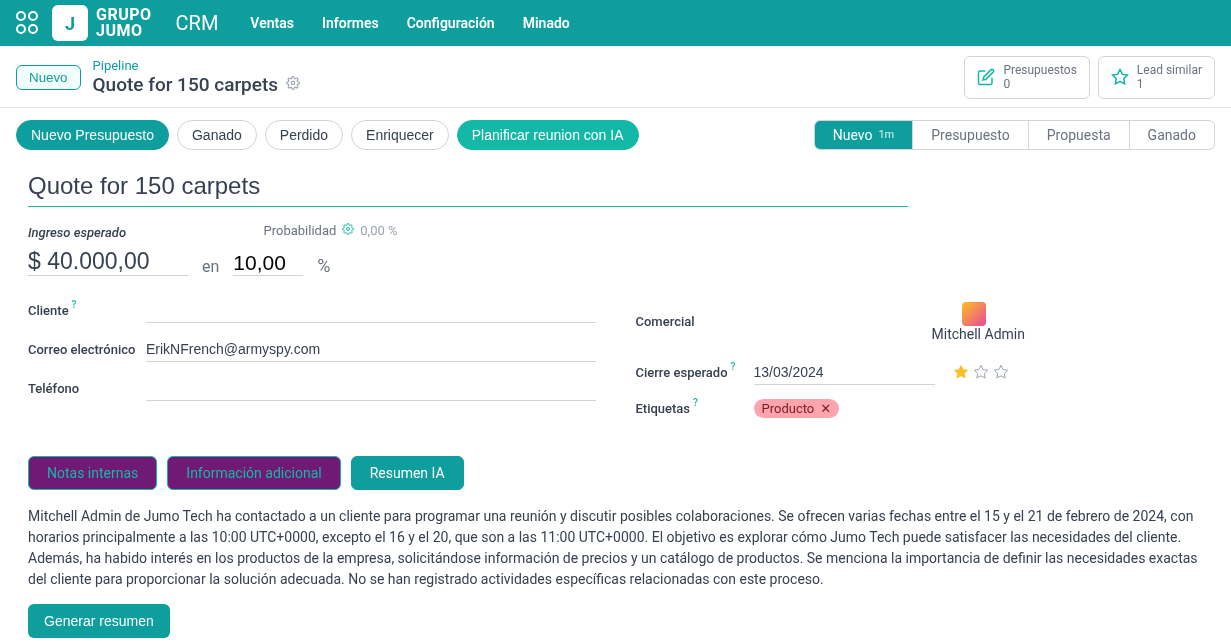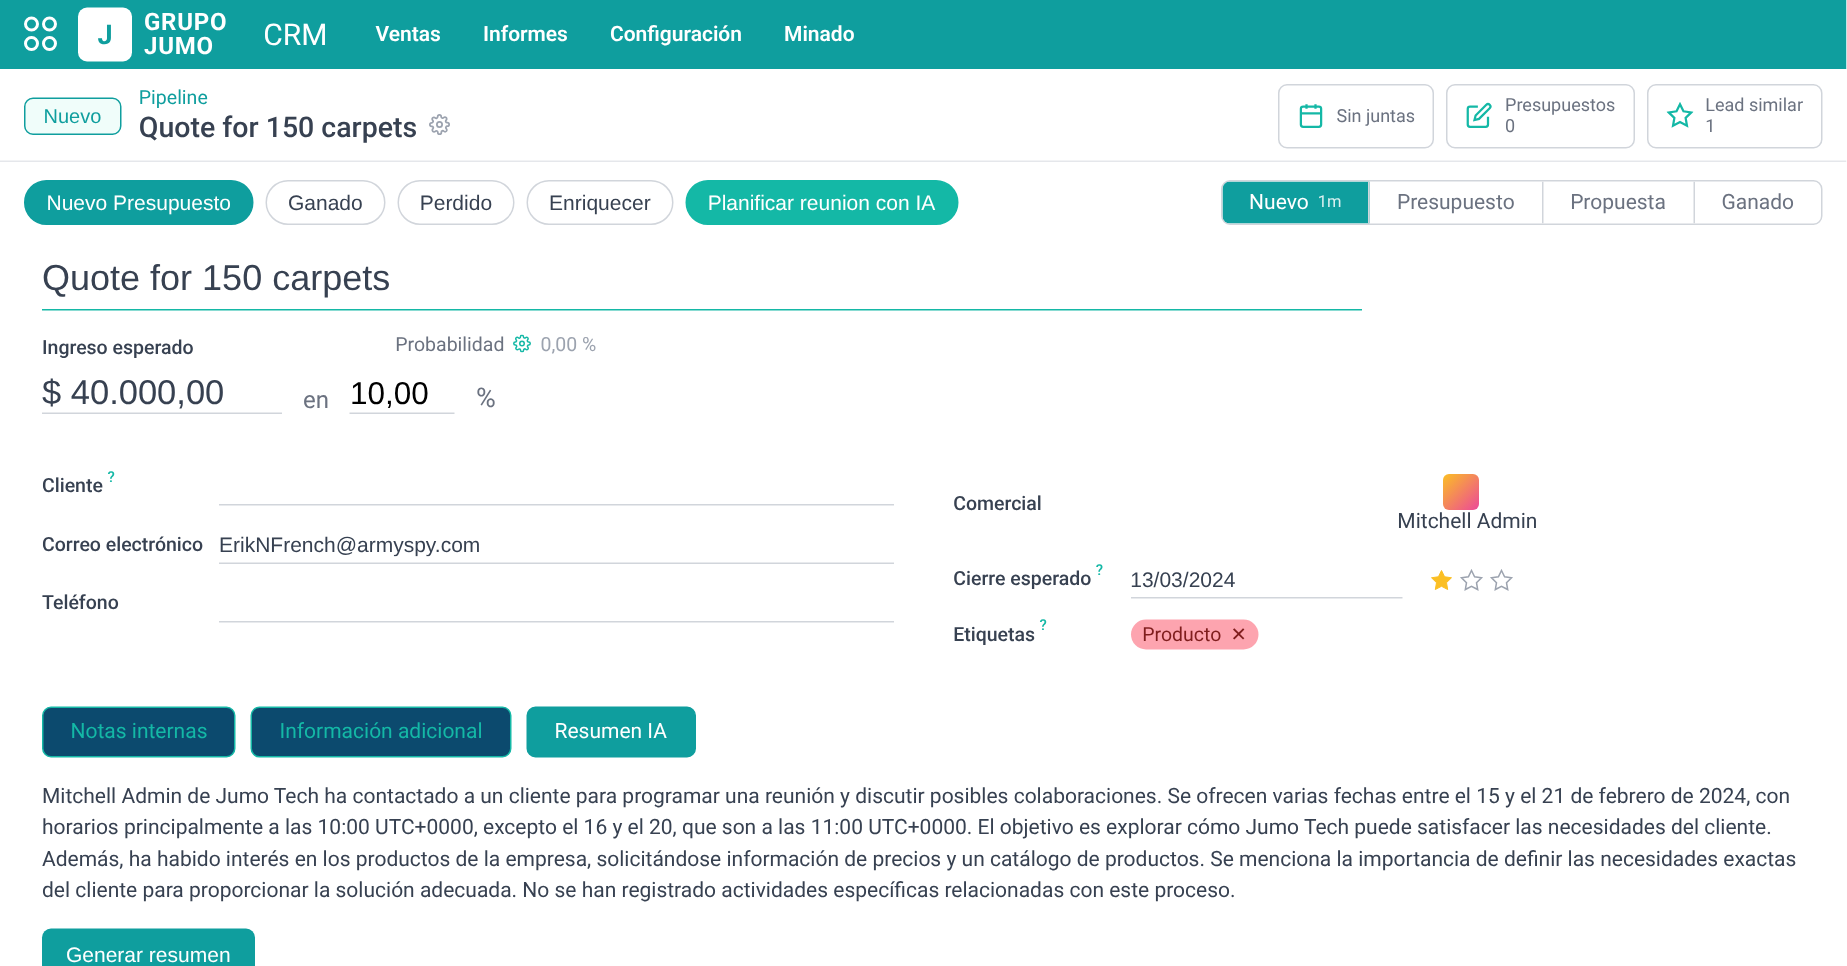--- a/index.html
+++ b/index.html
@@ -37,44 +37,44 @@
 .stages { display: flex; border: 1px solid #d1d5db; border-radius: 6px; overflow: hidden; }
 .stage { padding: 6px 18px; font-size: 14px; color: #6b7280; border-right: 1px solid #d1d5db; cursor: pointer; display: flex; align-items: center; gap: 6px; }
 .stage:last-child { border-right: none; }
 .stage.active { background: #0f9e9e; color: #fff; }
 .stage .dur { font-size: 11px; opacity: 0.85; }
 
 
 .sheet { padding: 4px 28px 20px; }
 .title-input { font-size: 24px; font-weight: 500; color: #374151; border: none; border-bottom: 1px solid #14b8a6; padding: 6px 0; width: 880px; outline: none; }
 .row { display: flex; align-items: baseline; margin-top: 18px; gap: 30px; }
-.field-label { font-size: 13px; color: #374151; font-weight: 500; width: auto; display: flex; align-items: center; gap: 4px; }
+.field-label { font-size: 13px; color: #374151; font-weight: 500; width: auto; display: flex; align-items: center; gap: 4px; font-style: italic; }
 .revenue { font-size: 23px; font-weight: 500; color: #374151; border: none; border-bottom: 1px solid #d1d5db; width: 160px; }
 .en { font-size: 16px; color: #6b7280; }
 .prob { font-size: 21px; font-weight: 500; border: none; border-bottom: 1px solid #d1d5db; width: 70px; }
 .pct { font-size: 18px; color: #6b7280; }
 .prob-label { font-size: 13px; color: #6b7280; display: flex; align-items: center; gap: 6px; }
 .prob-label .gearsm { color: #14b8a6; cursor: pointer; }
 
-.form-grid { display: flex; margin-top: 36px; gap: 40px; }
+.form-grid { display: flex; margin-top: 22px; gap: 40px; }
 .col { flex: 1; }
 .frow { display: flex; align-items: center; margin-bottom: 14px; }
 .frow .lbl { width: 118px; font-size: 13px; color: #374151; font-weight: 500; display: flex; gap: 3px; }
 .frow .val { flex: 1; border: none; border-bottom: 1px solid #d1d5db; padding: 4px 0; font-size: 14px; color: #374151; }
 .frow .lbl .hint { color: #14b8a6; font-size: 10px; position: relative; top: -4px; cursor: help; }
 .avatar { width: 24px; height: 24px; border-radius: 4px; background: linear-gradient(135deg,#fbbf24,#ec4899); margin-right: 8px; display: inline-block; vertical-align: middle; }
 .userval { display: flex; align-items: center; flex-direction: column; }
 .stars { display: flex; gap: 4px; margin-left: 18px; }
 .star { width: 16px; height: 16px; cursor: pointer; }
 .tag { display: inline-flex; align-items: center; background: #fda4af; color: #7f1d1d; border-radius: 12px; padding: 2px 8px; font-size: 13px; gap: 6px; }
 .tag .x { cursor: pointer; font-size: 13px; }
 
 
 .tabs { display: flex; gap: 10px; margin-top: 24px; }
-.tab { border: 1px solid #14b8a6; color: #14b8a6; background: #0c4a6e; border-radius: 6px; padding: 8px 18px; font-size: 14px; cursor: pointer; }
+.tab { border: 1px solid #14b8a6; color: #14b8a6; background: #701a75; border-radius: 6px; padding: 8px 18px; font-size: 14px; cursor: pointer; }
 .tab.active { background: #0f9e9e; color: #fff; border-color: #0f9e9e; }
 .tabcontent { margin-top: 16px; font-size: 14px; color: #374151; line-height: 1.5; }
 .btn-gen { margin-top: 14px; background: #0f9e9e; color: #fff; border: none; border-radius: 6px; padding: 9px 16px; font-size: 14px; cursor: pointer; }
 </style>
 </head>
 <body>
 
 <div class="topnav">
   <div class="apps-icon">
       <span></span>
@@ -106,31 +106,20 @@
         <svg width="14" height="14" viewBox="0 0 24 24" fill="none" stroke="currentColor" stroke-width="2">
             <circle cx="12" cy="12" r="3"></circle>
             <path d="M19.4 15a1.65 1.65 0 0 0 .33 1.82l.06.06a2 2 0 1 1-2.83 2.83l-.06-.06a1.65 1.65 0 0 0-1.82-.33 1.65 1.65 0 0 0-1 1.51V21a2 2 0 1 1-4 0v-.09a1.65 1.65 0 0 0-1-1.51 1.65 1.65 0 0 0-1.82.33l-.06.06a2 2 0 1 1-2.83-2.83l.06-.06a1.65 1.65 0 0 0 .33-1.82 1.65 1.65 0 0 0-1.51-1H3a2 2 0 1 1 0-4h.09a1.65 1.65 0 0 0 1.51-1 1.65 1.65 0 0 0-.33-1.82l-.06-.06a2 2 0 1 1 2.83-2.83l.06.06a1.65 1.65 0 0 0 1.82.33h0a1.65 1.65 0 0 0 1-1.51V3a2 2 0 1 1 4 0v.09a1.65 1.65 0 0 0 1 1.51h0a1.65 1.65 0 0 0 1.82-.33l.06-.06a2 2 0 1 1 2.83 2.83l-.06.06a1.65 1.65 0 0 0-.33 1.82v0a1.65 1.65 0 0 0 1.51 1H21a2 2 0 1 1 0 4h-.09a1.65 1.65 0 0 0-1.51 1z"></path>
           </svg>
       </span>
     </div>
   </div>
   <div class="controlbar-right">
     <div class="stat-btn">
       <svg viewBox="0 0 24 24" fill="none" stroke="#14b8a6" stroke-width="2">
-          <rect x="3" y="4" width="18" height="18" rx="2"></rect>
-          <line x1="16" y1="2" x2="16" y2="6"></line>
-          <line x1="8" y1="2" x2="8" y2="6"></line>
-          <line x1="3" y1="10" x2="21" y2="10"></line>
-        </svg>
-      <div class="stat-text">
-          <span>Sin juntas</span>
-        </div>
-    </div>
-    <div class="stat-btn">
-      <svg viewBox="0 0 24 24" fill="none" stroke="#14b8a6" stroke-width="2">
           <path d="M11 4H4a2 2 0 0 0-2 2v14a2 2 0 0 0 2 2h14a2 2 0 0 0 2-2v-7"></path>
           <path d="M18.5 2.5a2.121 2.121 0 0 1 3 3L12 15l-4 1 1-4 9.5-9.5z"></path>
         </svg>
       <div class="stat-text">
           <span>Presupuestos</span>
           <span>0</span>
         </div>
     </div>
     <div class="stat-btn">
       <svg viewBox="0 0 24 24" fill="none" stroke="#14b8a6" stroke-width="2">

